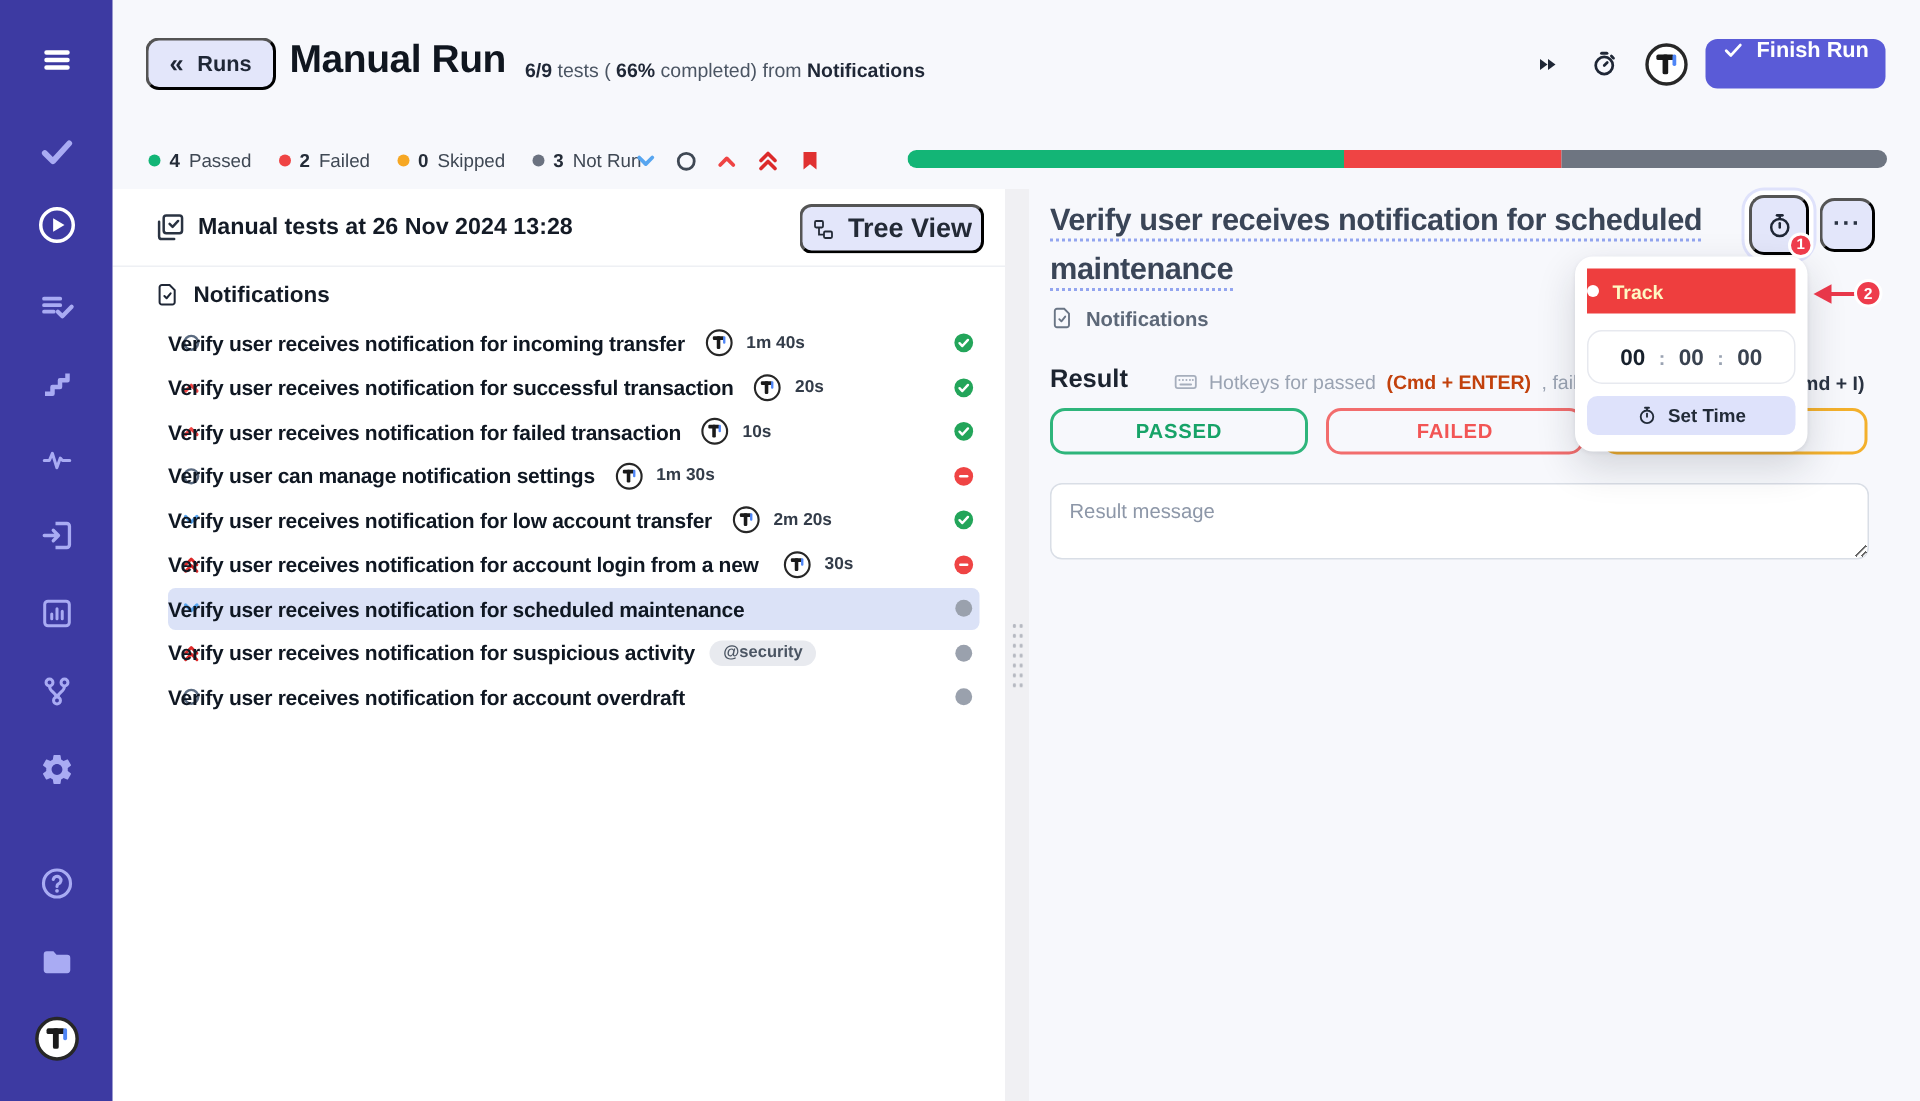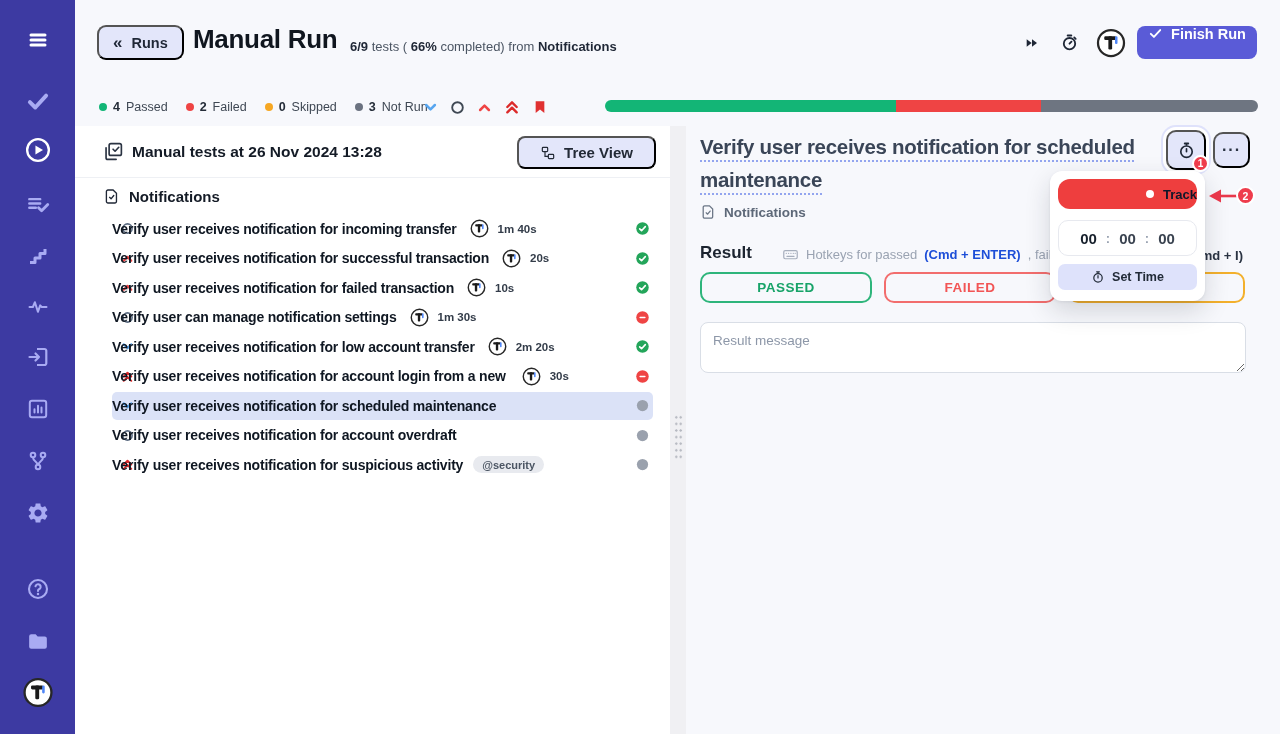--- a/index.html
+++ b/index.html
@@ -29,21 +29,21 @@
   .f-icons { position:absolute; left:423px; top:99px; display:flex; align-items:center; gap:12px; }
   .f-icons > * { cursor:pointer; }
   .progress { position:absolute; left:605px; top:100px; width:653px; height:12px; border-radius:7px; overflow:hidden; display:flex; }
   .progress .seg { height:100%; }
 
   
   .run-panel { position:absolute; left:75px; top:126px; width:595px; height:608px; background:#ffffff; }
   .rp-head { position:relative; height:52px; border-bottom:1px solid #eef0f4; }
   .rp-head .clip { position:absolute; left:28px; top:15px; color:#2a3342; }
   .rp-title { position:absolute; left:57px; top:17px; font-size:15.5px; font-weight:700; color:#141b26; }
-  .tree-btn { position:absolute; right:14px; top:10px; height:33px; padding:0 21px; background:#e3e6fa; border-radius:8px; display:flex; align-items:center; gap:8px; font-size:15px; font-weight:700; color:#232a36; cursor:pointer; }
+  .tree-btn { position:absolute; right:14px; top:10px; height:33px; padding:0 6px; background:#e3e6fa; border-radius:8px; display:flex; align-items:center; gap:8px; font-size:18px; font-weight:700; color:#232a36; cursor:pointer; }
   .suite-head { position:absolute; left:28px; top:62px; display:flex; align-items:center; gap:9px; font-size:15px; font-weight:700; color:#141b26; }
   .suite-head svg { color:#1f2736; }
 
   .rows { position:absolute; left:0; right:0; top:88px; }
   .row { position:relative; height:29.5px; display:flex; align-items:center; padding-left:37px; cursor:pointer; }
   .row.sel::before { content:""; position:absolute; left:37px; right:17px; top:1px; bottom:1px; background:#dbe2f7; border-radius:5px; }
   .row > * { position:relative; }
   .pr { position:absolute; left:46px; width:13px; height:13px; }
   .c-circle { color:#5b6b80; }
   .c-up { color:#ef4444; }
@@ -66,36 +66,36 @@
   .timer-btn { position:absolute; left:1166px; top:130px; width:40px; height:40px; background:#e3e6fa; border-radius:10px; display:flex; align-items:center; justify-content:center; color:#1f2736; cursor:pointer; box-shadow:0 0 0 3px #ffffff, 0 0 0 5px #dfe2fb; }
   .more-btn { position:absolute; left:1213px; top:132px; width:37px; height:36px; background:#e3e6fa; border-radius:10px; display:flex; align-items:center; justify-content:center; font-size:16px; font-weight:900; letter-spacing:1px; color:#2a3342; cursor:pointer; }
   .badge { position:absolute; width:17px; height:17px; border-radius:50%; background:#ee3c4c; border:2px solid #fff; color:#fff; font-size:10px; font-weight:800; display:flex; align-items:center; justify-content:center; z-index:35; }
   .badge1 { left:1192px; top:155px; }
   .badge2 { left:1236px; top:186px; width:19px; height:19px; font-size:10.5px; }
   .d-suite { position:absolute; left:700px; top:204px; display:flex; align-items:center; gap:8px; font-size:13.5px; font-weight:600; color:#5d6878; }
   .d-suite svg { color:#6a7585; }
 
   .result-h { position:absolute; left:700px; top:243px; font-size:17px; font-weight:800; color:#1c2430; }
   .hotkeys { position:absolute; left:782px; top:246px; display:flex; align-items:center; gap:7px; font-size:13px; color:#9aa3b2; }
-  .hotkeys b { color:#1d4ed8; font-weight:700; }
+  .hotkeys b { color:#c2410c; font-weight:700; }
   .hotkeys svg { color:#a6aebc; }
   .hotkeys2 { position:absolute; left:1187px; top:248px; font-size:13px; font-weight:700; color:#2a3342; }
 
   .res-btn { position:absolute; top:272px; height:31px; border-radius:10px; background:transparent; font-family:inherit; font-size:13.5px; font-weight:800; letter-spacing:0.5px; cursor:pointer; }
   .btn-pass { left:700px; width:172px; border:2px solid #2eb57b; color:#17a368; }
   .btn-fail { left:884px; width:172px; border:2px solid #f26d6d; color:#f25555; }
   .btn-skip { left:1068px; width:177px; border:2px solid #f3b02c; color:#d99a12; }
 
   .msg-box { position:absolute; left:700px; top:322px; width:546px; height:51px; border:1px solid #d9dee6; border-radius:8px; background:#fff; padding:10px 12px; font-family:inherit; font-size:13.5px; color:#333; resize:both; outline:none; }
   .msg-box::placeholder { color:#8d97a8; }
 
   
   .popup { position:absolute; left:1050px; top:171px; width:155px; height:130px; background:#fff; border-radius:12px; padding:8px;
     box-shadow:0 10px 26px rgba(22,28,45,.16), 0 1px 3px rgba(22,28,45,.08); z-index:30; }
-  .track-btn { height:30px; background:#ee3e3e; border:none; border-radius:12px; width:100%; display:flex; align-items:center; justify-content:flex-end; gap:9px; color:#0f172a; font-size:13px; font-weight:700; font-family:inherit; cursor:pointer; }
+  .track-btn { height:30px; background:#ee3e3e; border:none; border-radius:0; width:100%; display:flex; align-items:center; justify-content:flex-start; gap:9px; color:#fef9c3; font-size:13px; font-weight:700; font-family:inherit; cursor:pointer; }
   .track-btn .tdot { width:8px; height:8px; border-radius:50%; background:#fff; }
   .time-box { margin-top:11px; height:36px; border:1.6px solid #e7e9ef; border-radius:10px; display:flex; align-items:center; justify-content:center; gap:9px; cursor:text; }
   .time-box .th { font-size:15px; font-weight:800; color:#17202c; }
   .time-box .tc { font-size:13px; font-weight:700; color:#9aa3b2; }
   .time-box .tm { font-size:15px; font-weight:600; color:#3a4350; }
   .settime-btn { margin-top:8px; height:26px; width:100%; background:#dee2fb; border:none; border-radius:7px; display:flex; align-items:center; justify-content:center; gap:7px; font-size:12.5px; font-weight:700; color:#222b38; font-family:inherit; cursor:pointer; }
   .arrow2 { position:absolute; left:1207px; top:186px; z-index:31; }
 </style>
 </head>
 <body>
@@ -470,34 +470,34 @@
     <div class="row sel">
       <svg class="pr c-down">
           <use href="#s-down"></use>
         </svg>
       <span class="rt">Verify user receives notification for scheduled maintenance</span>
       <svg class="st">
           <use href="#s-dot"></use>
         </svg>
     </div>
     <div class="row">
+      <svg class="pr c-dd">
+          <use href="#s-dd"></use>
+        </svg>
+      <span class="rt">Verify user receives notification for suspicious activity</span>
+      <span class="tagpill">@security</span>
+      <svg class="st">
+          <use href="#s-dot"></use>
+        </svg>
+    </div>
+    <div class="row">
       <svg class="pr c-circle">
           <use href="#s-circle"></use>
         </svg>
       <span class="rt">Verify user receives notification for account overdraft</span>
-      <svg class="st">
-          <use href="#s-dot"></use>
-        </svg>
-    </div>
-    <div class="row">
-      <svg class="pr c-dd">
-          <use href="#s-dd"></use>
-        </svg>
-      <span class="rt">Verify user receives notification for suspicious activity</span>
-      <span class="tagpill">@security</span>
       <svg class="st">
           <use href="#s-dot"></use>
         </svg>
     </div>
   </div>
 
 </section>
 
 <div class="divider">
   <div class="grip"></div>

